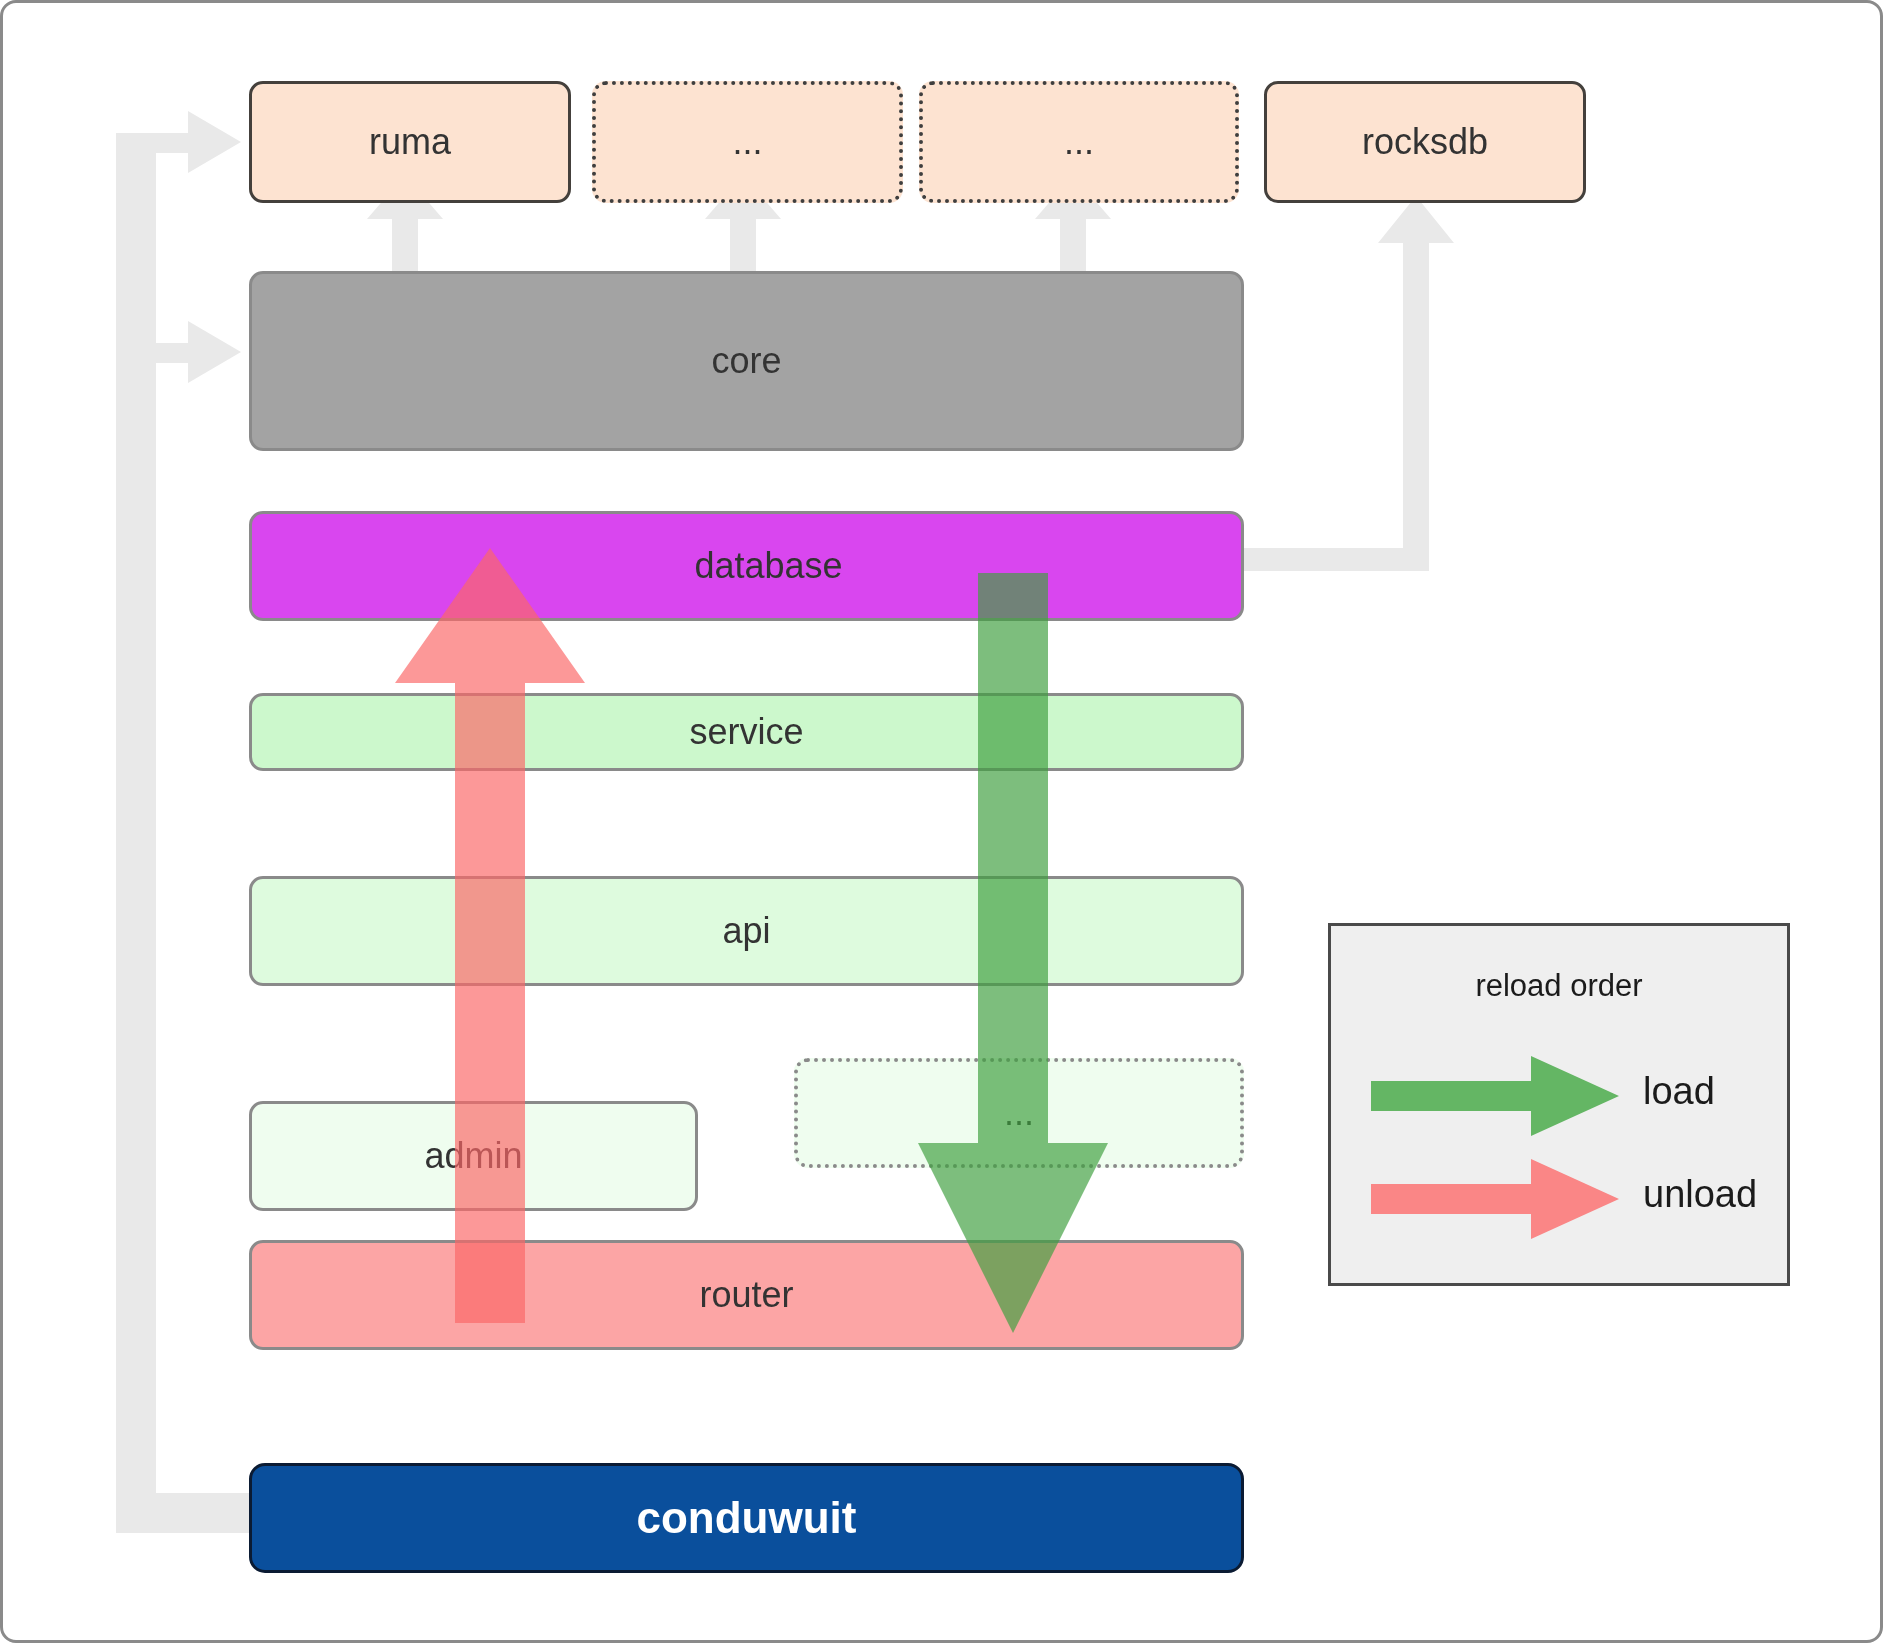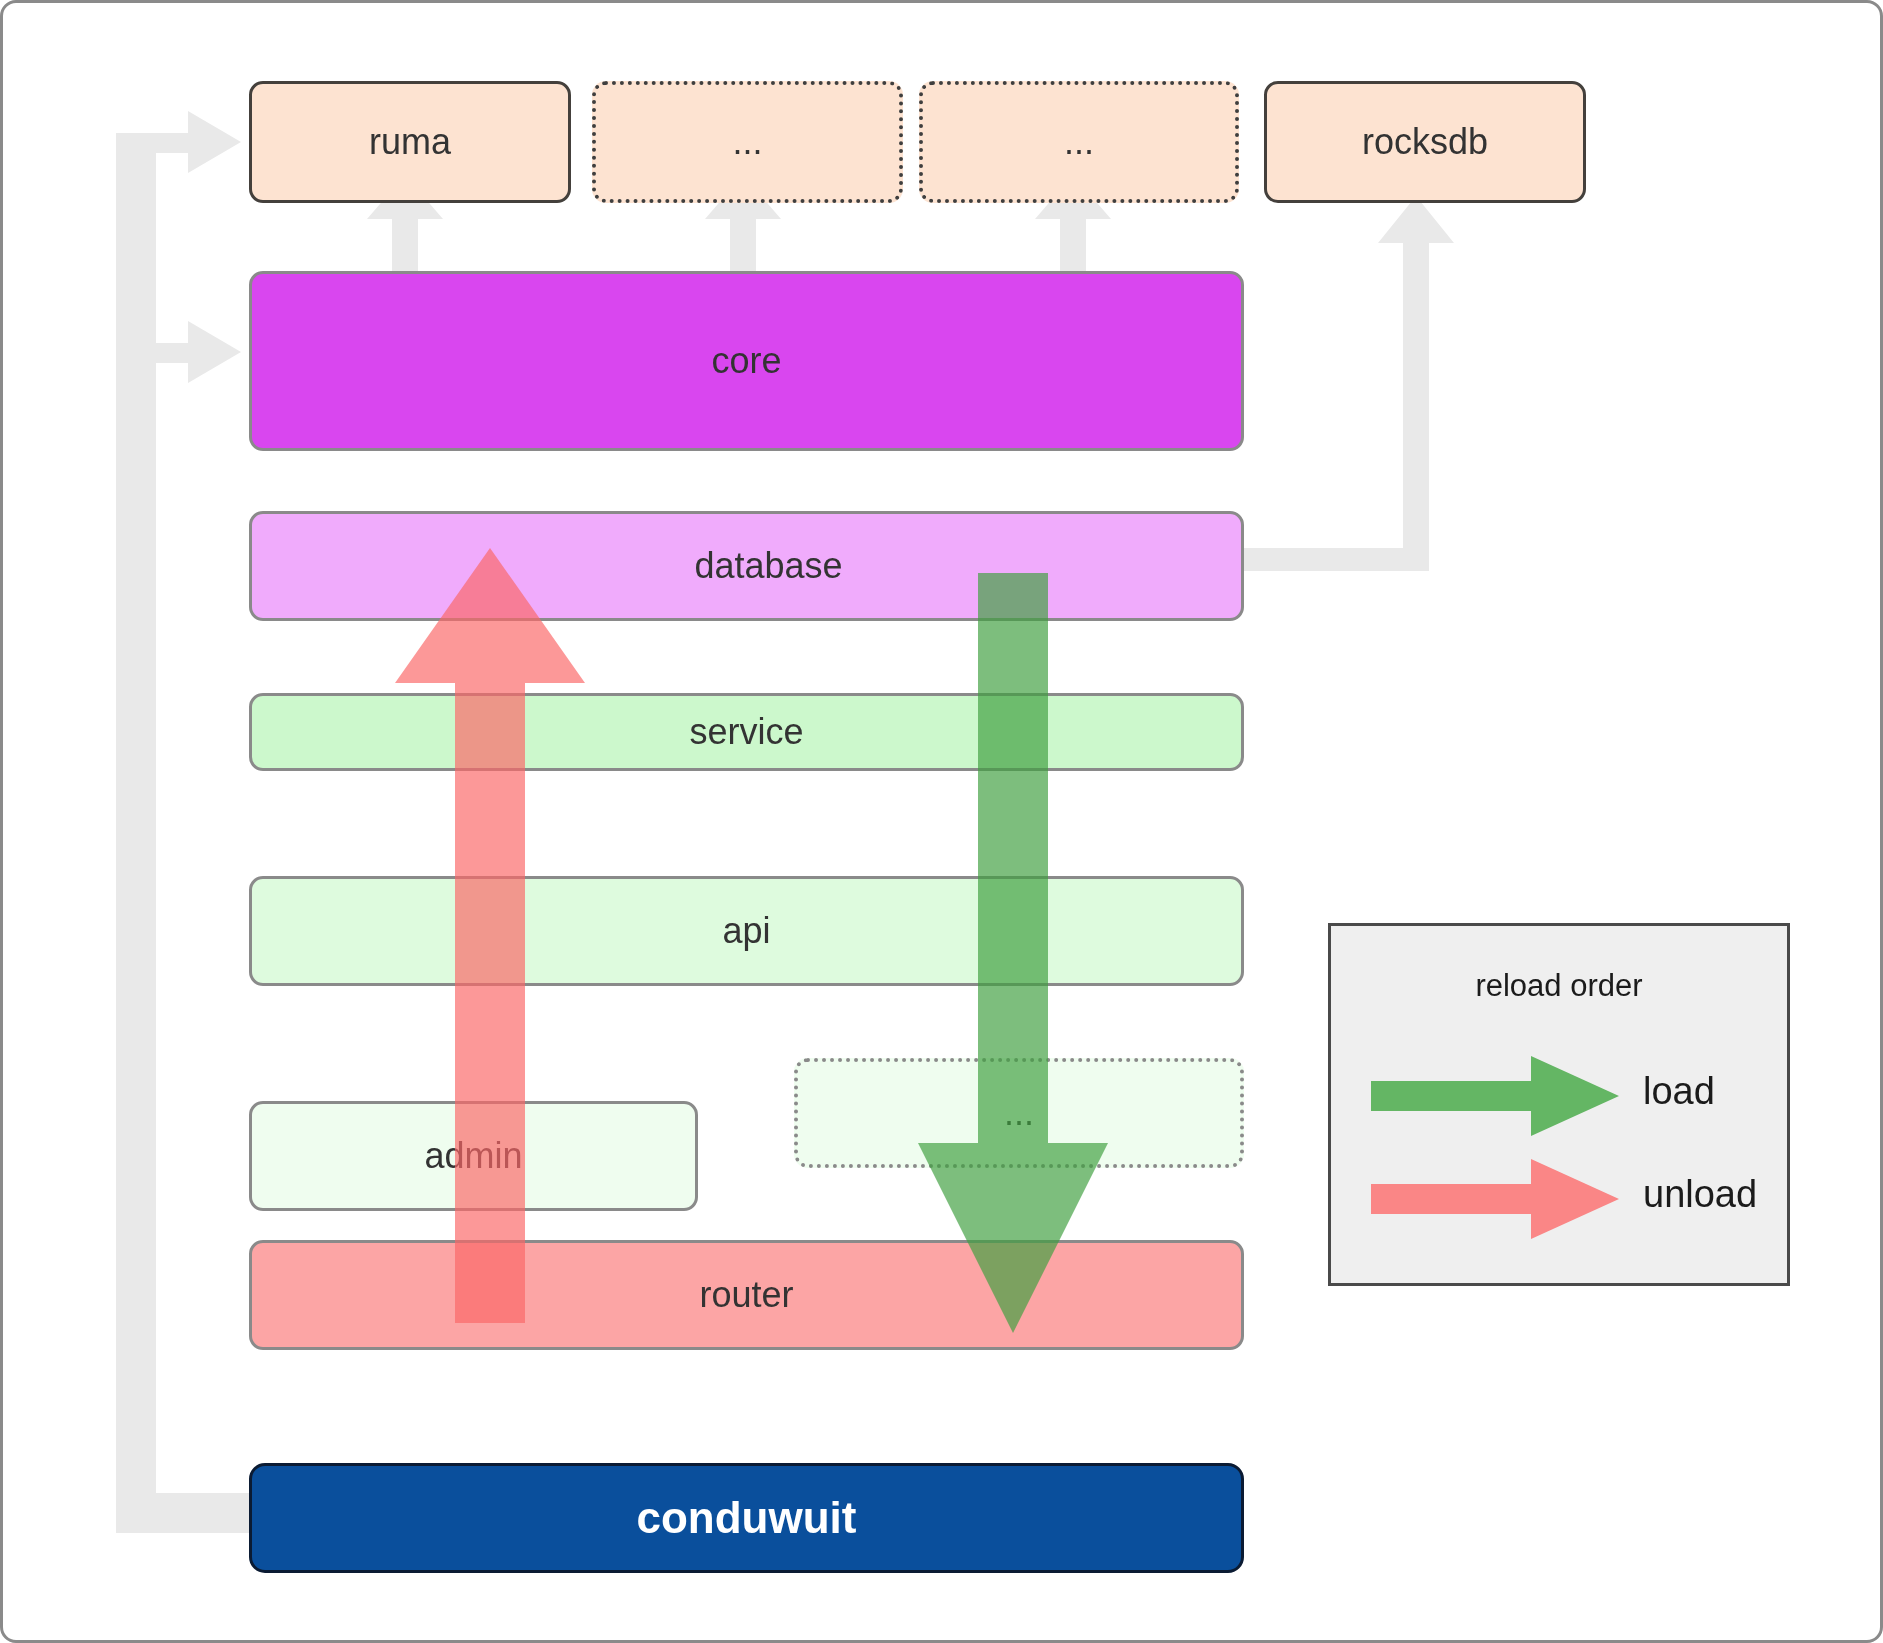--- a/index.html
+++ b/index.html
@@ -44,33 +44,33 @@
     top: 78px;
   }
   .dep.dotted {
     border-style: dotted;
     border-width: 4px;
     border-color: #3f3f3f;
   }
 
   
   .core-box {
-    background: #d946ef;
+    background: #a3a3a3;
     border: 3px solid #8a8a8a;
   }
   
   .layer {
     border: 3px solid #8a8a8a;
   }
   .layer.dotted {
     border-style: dotted;
     border-width: 4px;
     border-color: #8a8a8a;
   }
-  .layer-db      { background: #f0abfc; padding-left: 44px; }
+  .layer-db      { background: #d946ef; padding-left: 44px; }
   .layer-service { background: #ccf8cc; }
   .layer-api     { background: #defbde; }
   .layer-admin   { background: #effdef; }
   .layer-dots    { background: #effdef; }
   .layer-router  { background: #fca5a5; }
 
   
   .conduwuit {
     background: #0a4f9c;
     border: 3px solid #0b1b33;

